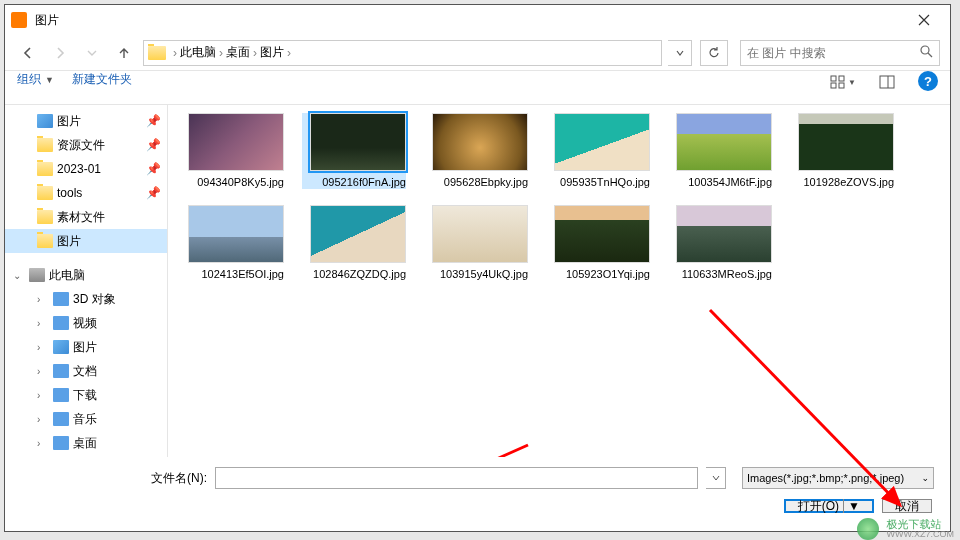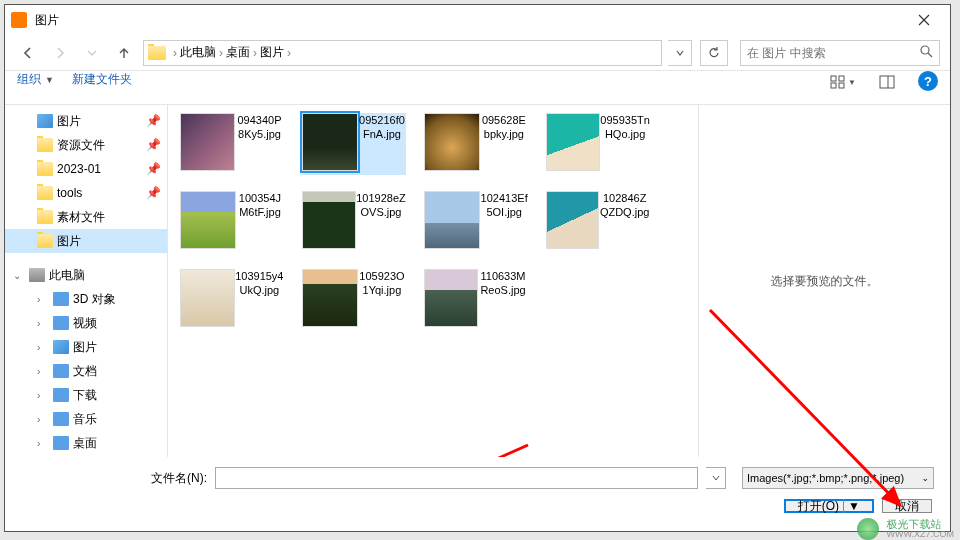--- a/index.html
+++ b/index.html
@@ -43,21 +43,21 @@
 .tree-item .pin { margin-left: auto; margin-right: 6px; color: #999; }
 .ficon { width: 16px; height: 14px; display:inline-block; }
 .folder-y { background: linear-gradient(#ffe9a8,#ffd34e); border-radius: 1px; position:relative; }
 .folder-y::before { content:''; position:absolute; top:-2px; left:0; width:6px; height:2px; background:#ffd34e; }
 .pc-icon { background: linear-gradient(#bbb,#888); border-radius:1px; }
 .drive-icon { background: #5aa0e6; border-radius:1px; }
 .img-icon { background: linear-gradient(135deg,#6bb5f0,#3d8cd6); border-radius:1px; }
 
 .file-area { flex: 1; display: flex; overflow: hidden; }
 .file-grid { flex: 1; overflow-y: auto; padding: 8px 12px; display: flex; flex-wrap: wrap; gap: 16px 18px; align-content: flex-start; position: relative; }
-.thumb { width: 104px; display: flex; flex-direction: row; align-items: flex-start; cursor: pointer; }
+.thumb { width: 104px; display: flex; flex-direction: column; align-items: flex-end; cursor: pointer; }
 .thumb.selected .thumb-img { outline: 2px solid #2196f3; }
 .thumb.selected { background: #cce8ff; }
 .thumb-img { width: 96px; height: 58px; background: #999; border: 1px solid #ddd; margin-bottom: 4px; }
 .thumb-name { font-size: 11px; text-align: center; line-height: 1.3; word-break: break-all; }
 
 .preview-pane { width: 252px; border-left: 1px solid #e5e5e5; display: flex; align-items: center; justify-content: center; font-size: 12px; color: #555; }
 
 .footer { height: 74px; padding: 10px 16px 8px; display: flex; flex-direction: column; gap: 10px; }
 .fn-row { display: flex; align-items: center; gap: 8px; }
 .fn-label { font-size: 12px; white-space: nowrap; margin-left: 130px; }
@@ -305,23 +305,20 @@
           </div>
           <div class="thumb">
             <div class="thumb-img t11"></div>
             <div class="thumb-name">105923O1Yqi.jpg</div>
           </div>
           <div class="thumb">
             <div class="thumb-img t12"></div>
             <div class="thumb-name">110633MReoS.jpg</div>
           </div>
         </div>
-      <div class="preview-pane">
-        <span>选择要预览的文件。</span>
-      </div>
     </div>
   </div>
 
   <div class="footer">
     <div class="fn-row">
       <span class="fn-label">文件名(N):</span>
       <input class="fn-input" style="">
       <div class="fn-dd">
           <svg width="8" height="8" viewBox="0 0 8 8">
             <path d="M1 2 L4 6 L7 2" stroke="#555" fill="none"></path>

